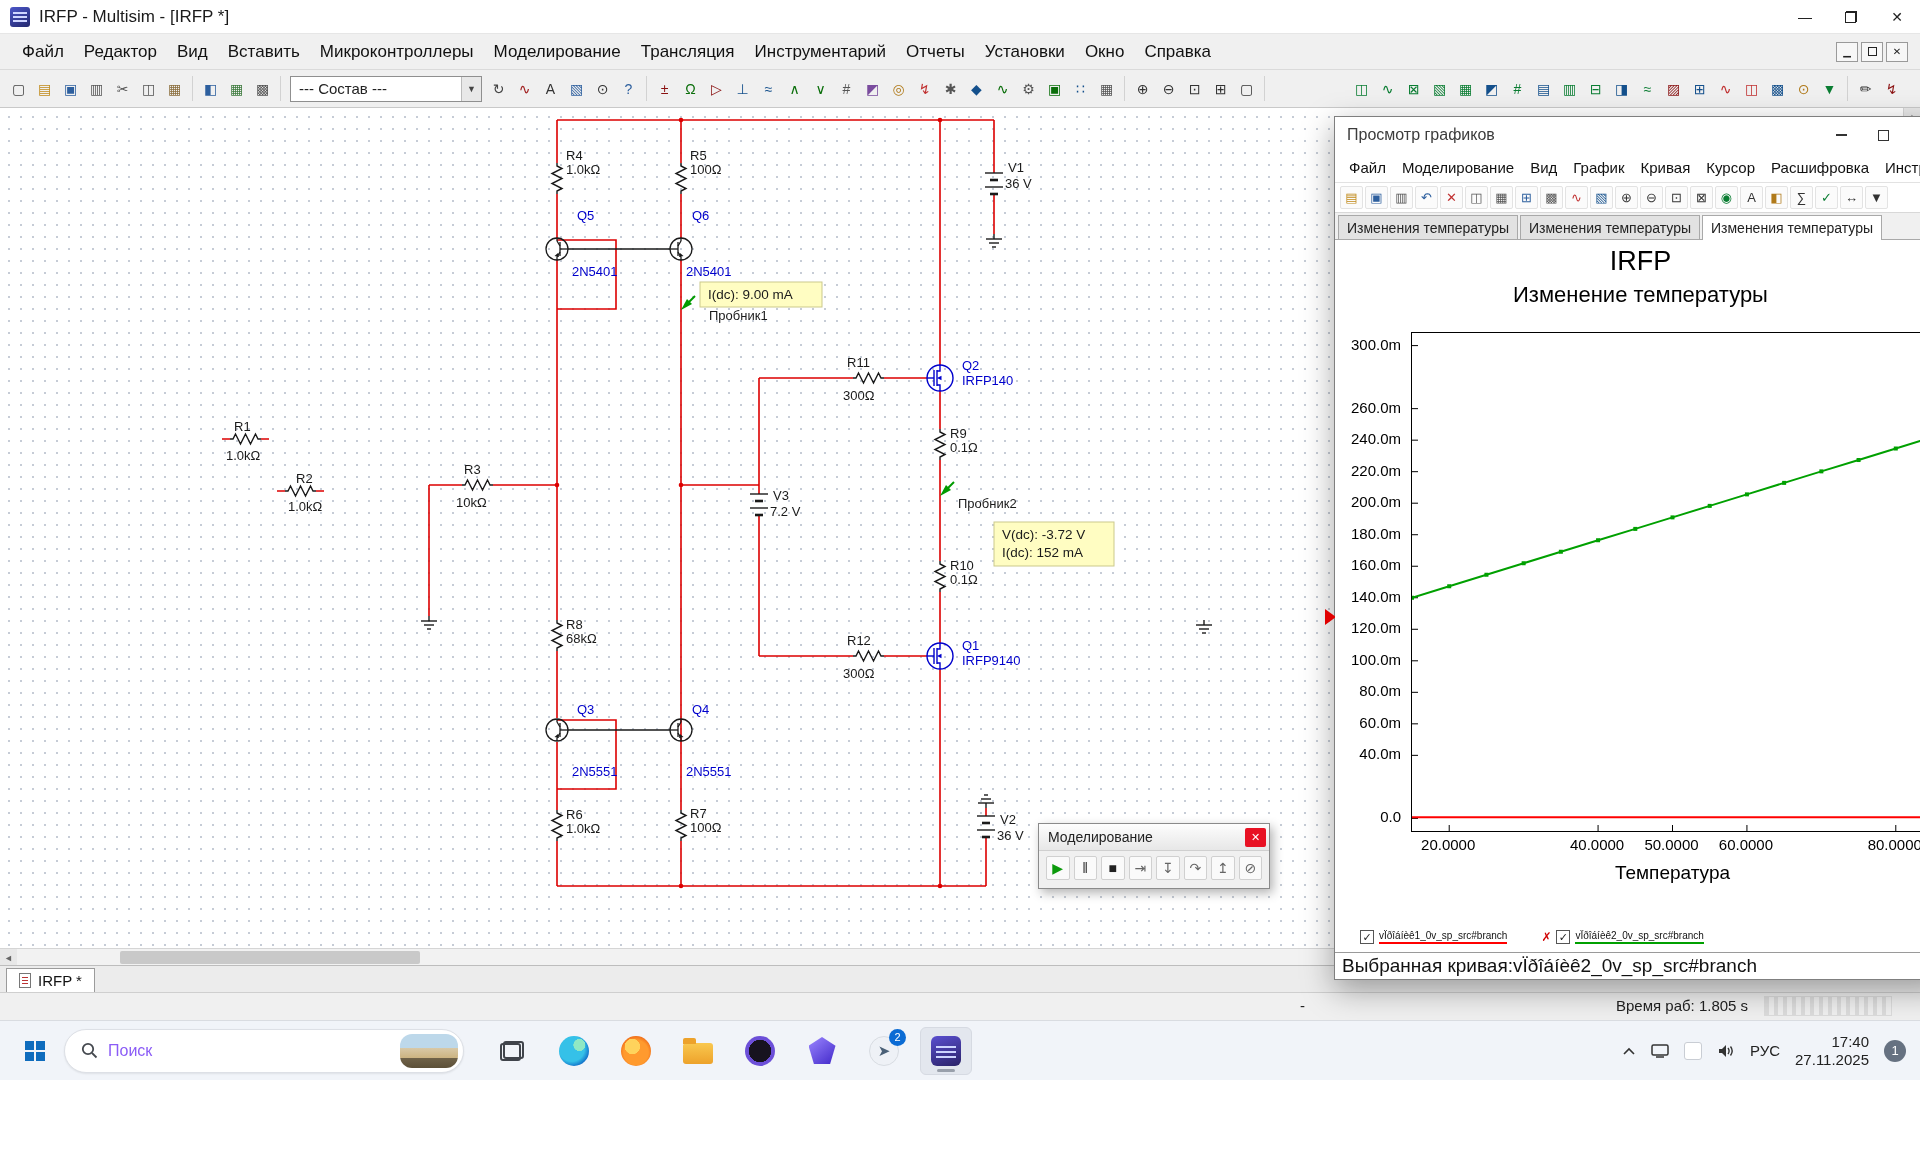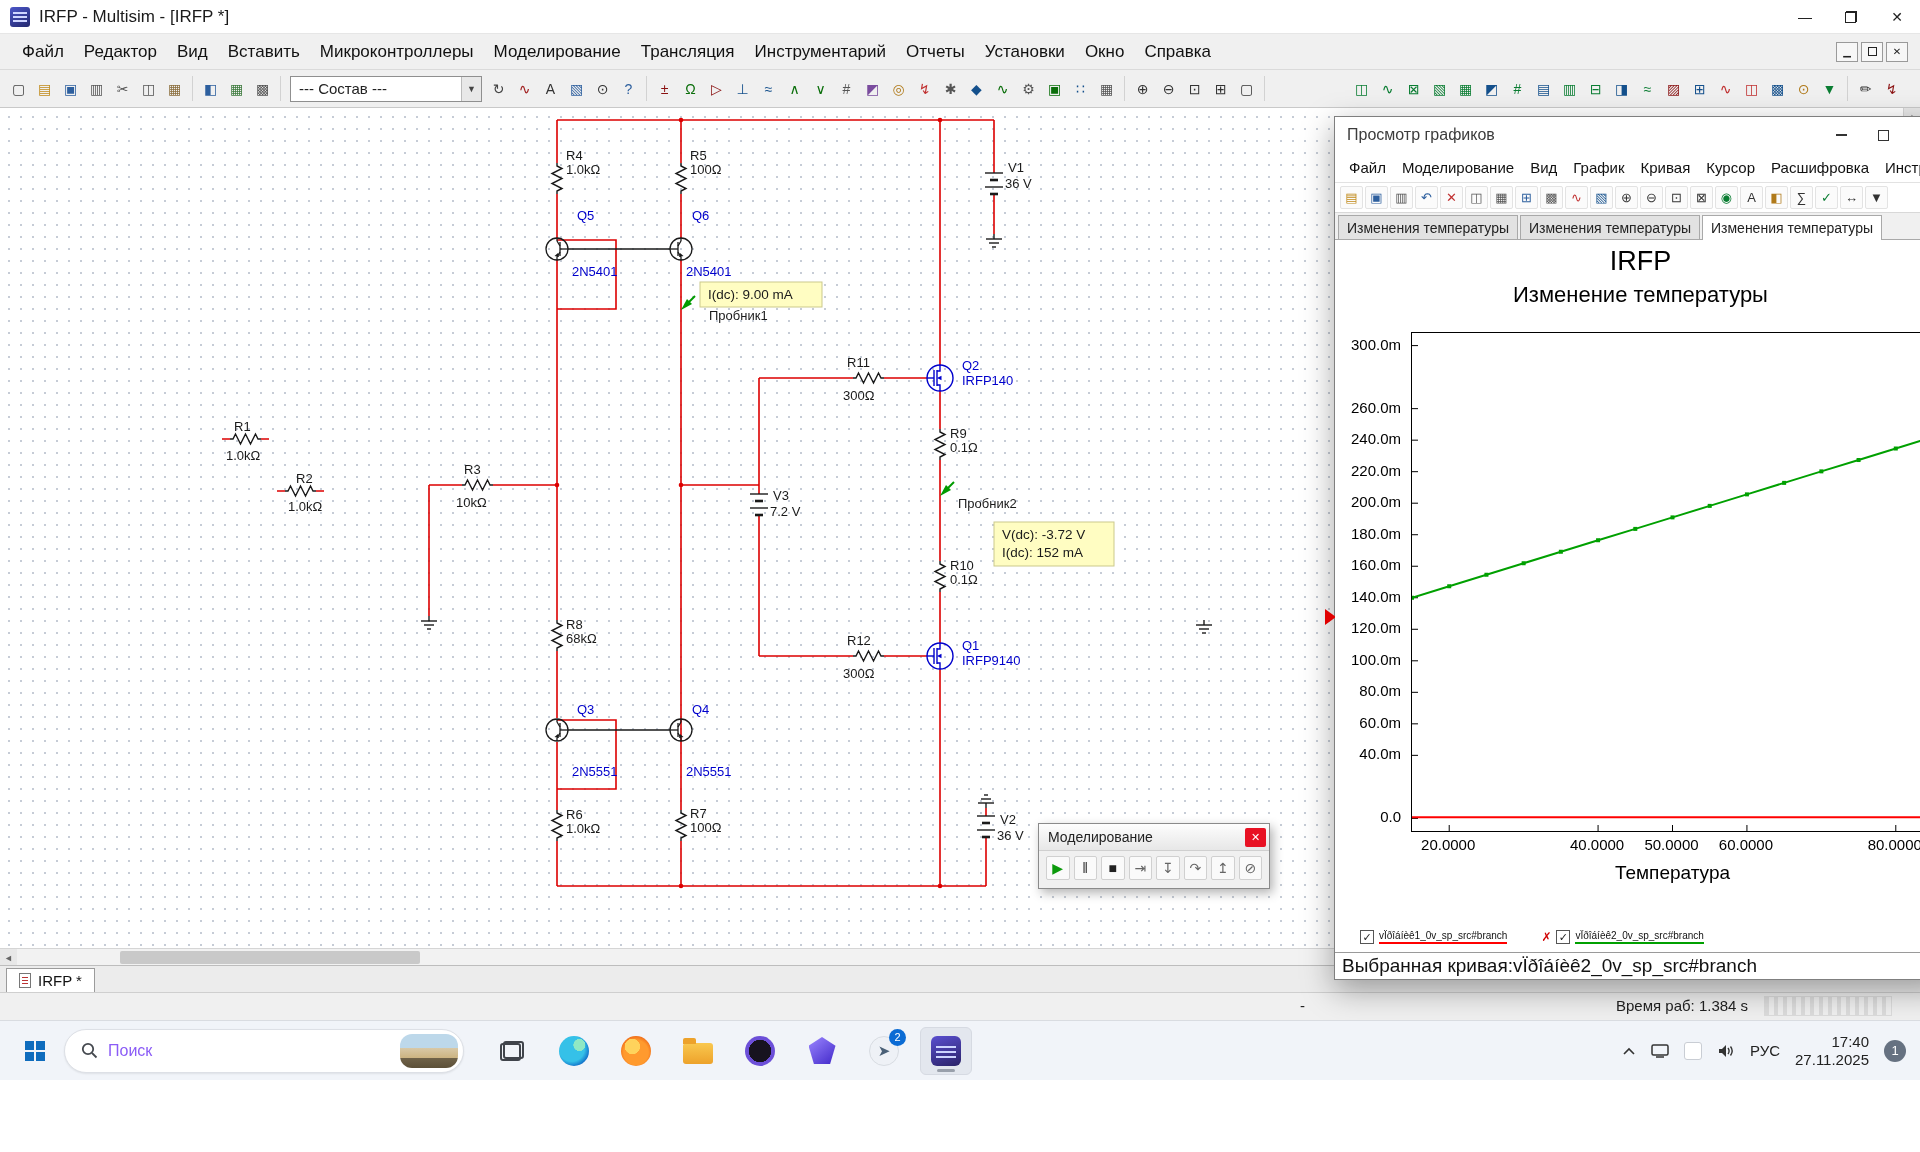--- a/index.html
+++ b/index.html
@@ -647,21 +647,21 @@
 
 <div class="tabrow">
   <div class="design-tab">
     <span class="page-ico"></span>
     <span>IRFP *</span>
   </div>
 </div>
 
 <div class="statusbar">
   <span class="sb-dash">-</span>
-  <span class="sb-runtime">Время раб: 1.384 s</span>
+  <span class="sb-runtime">Время раб: 1.805 s</span>
   <span class="sb-grip"></span>
 </div>
 
 <div class="taskbar">
   <div class="tb-start">
     <svg width="20" height="20" viewBox="0 0 20 20">
       <rect x="0" y="0" width="9" height="9" fill="#0f6cbd"></rect>
       <rect x="11" y="0" width="9" height="9" fill="#0f6cbd"></rect>
       <rect x="0" y="11" width="9" height="9" fill="#0f6cbd"></rect>
       <rect x="11" y="11" width="9" height="9" fill="#0f6cbd"></rect>

